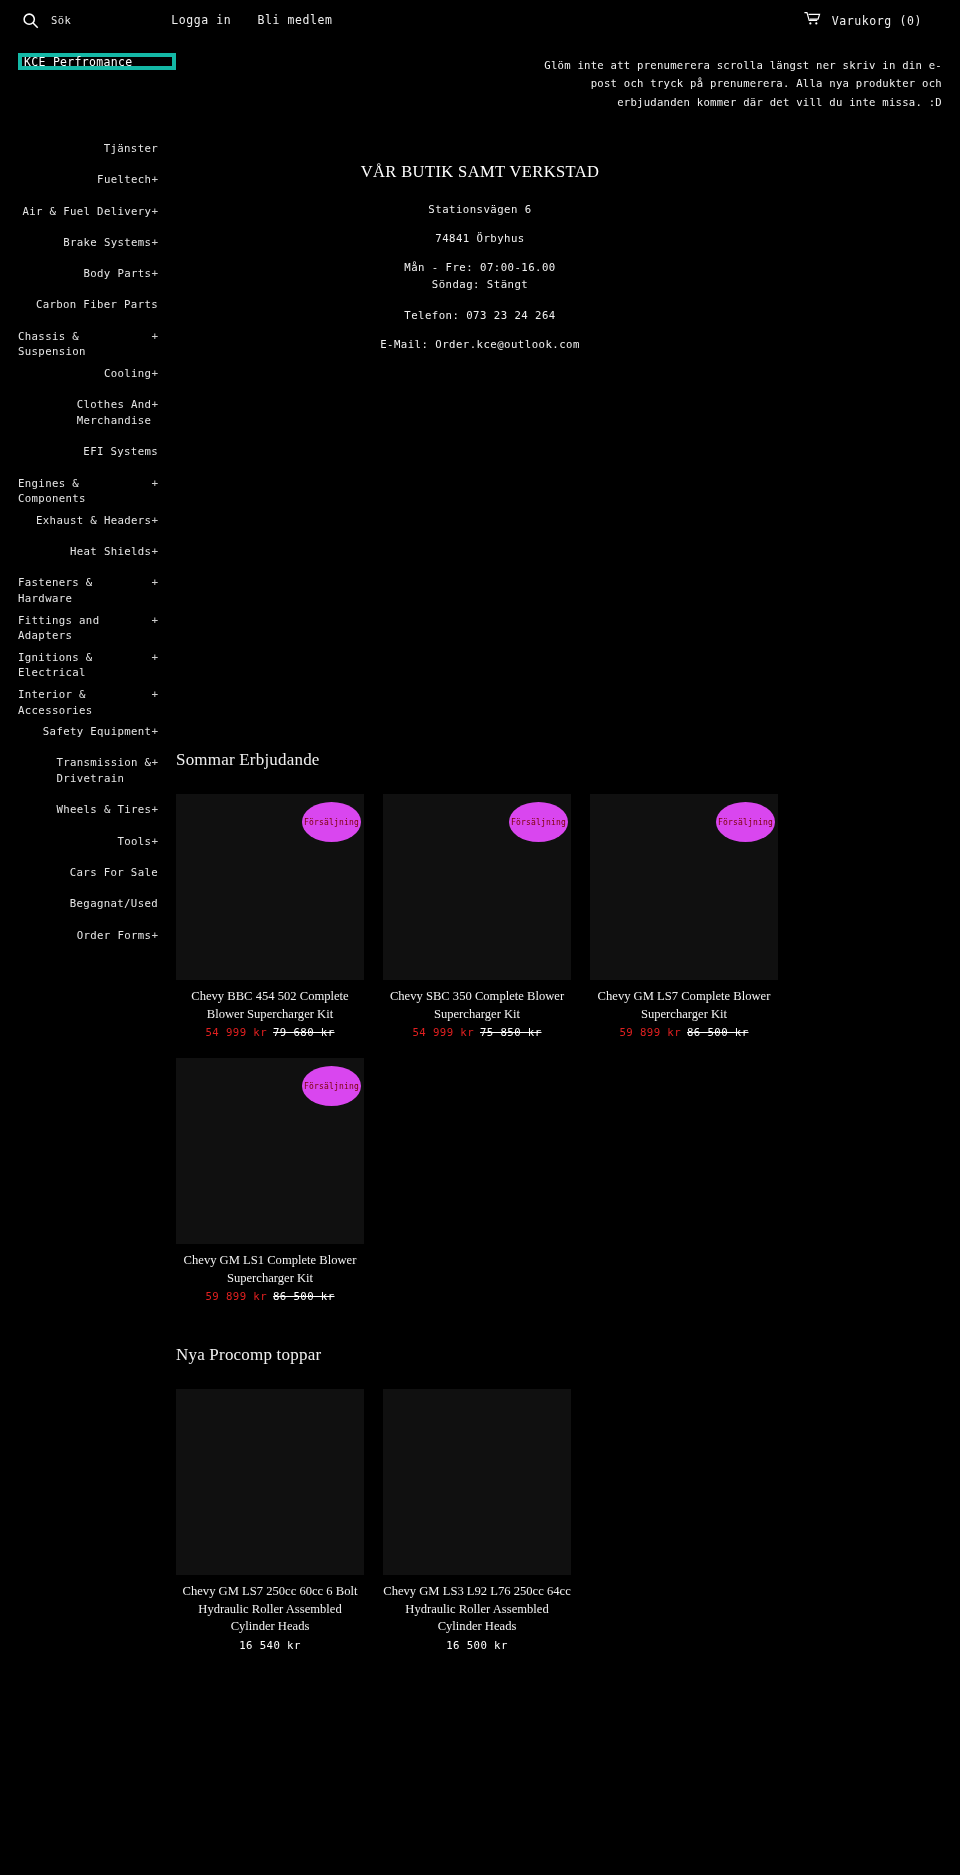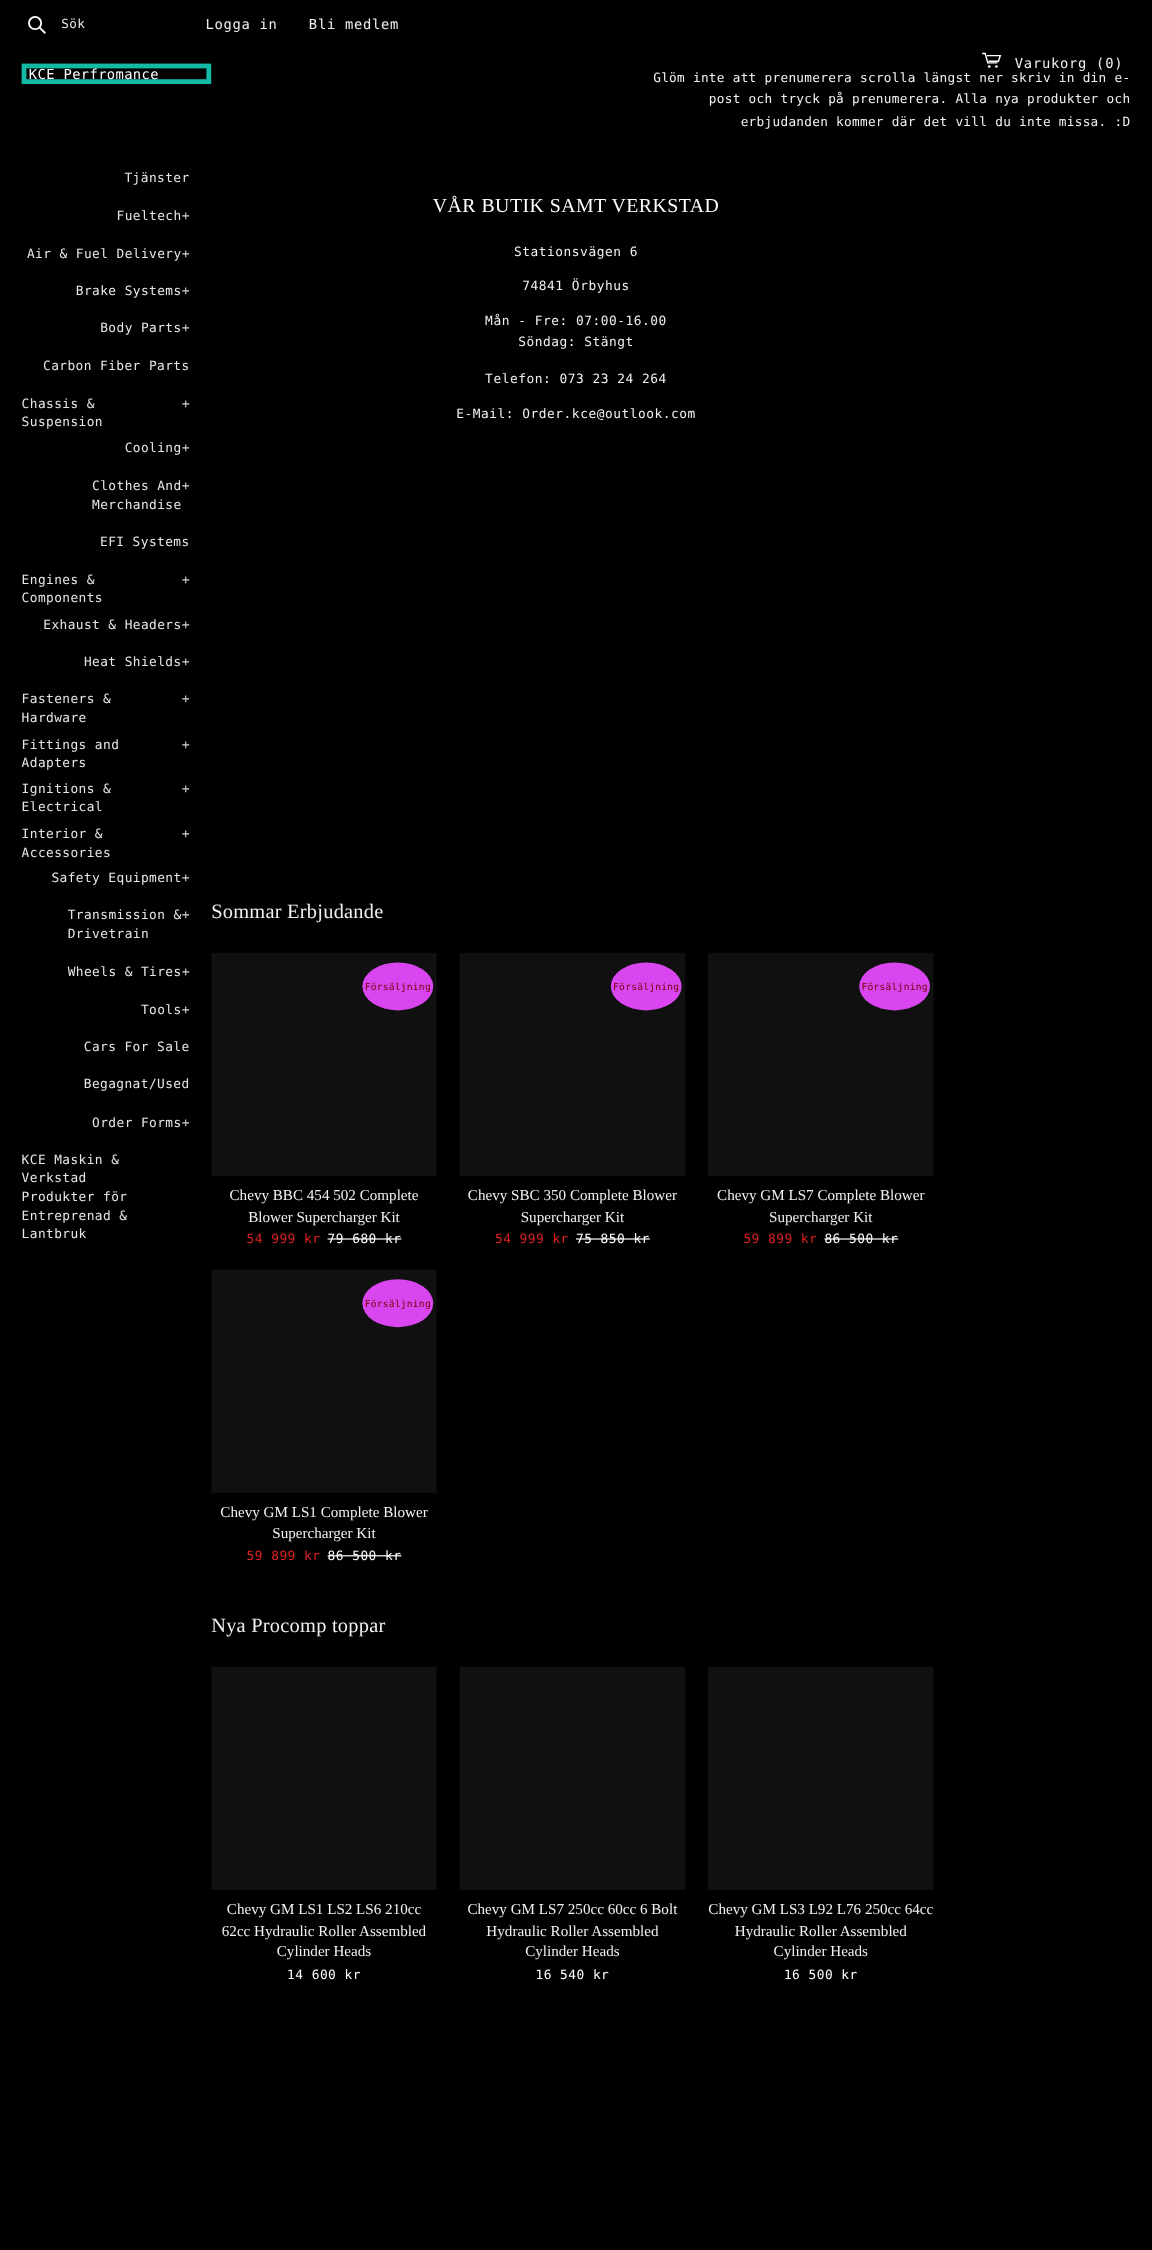--- a/index.html
+++ b/index.html
@@ -40,26 +40,25 @@
     margin-left: 100px;
   }
   .auth-link {
     font-size: 11.5px;
     color: #efefef;
     letter-spacing: 0.6px;
     text-decoration: none;
   }
   .cart-zone {
     position: absolute;
-    right: 24px;
+    right: 38px;
     top: 11px;
     display: flex;
     align-items: center;
     gap: 11px;
-    margin-top: 32px;
   }
   .cart-label {
     font-size: 11.5px;
     color: #efefef;
     letter-spacing: 0.6px;
   }
 
   
   .brand-box {
     position: absolute;
@@ -350,26 +349,20 @@
       <span class="nav-plus"></span>
     </a>
     <a href="#" class="nav-item">
       <span class="nav-label">Begagnat/Used</span>
       <span class="nav-plus"></span>
     </a>
     <a href="#" class="nav-item">
       <span class="nav-label">Order Forms</span>
       <span class="nav-plus">+</span>
     </a>
-    <a href="#" class="nav-item xtall">
-      <span class="nav-label">KCE Maskin &amp; Verkstad
-Produkter för
-Entreprenad &amp; Lantbruk</span>
-      <span class="nav-plus"></span>
-    </a>
   </nav>
 
 <div class="main">
 
   <div class="store-info">
     <div class="store-heading">VÅR BUTIK SAMT VERKSTAD</div>
     <div class="store-line">Stationsvägen 6</div>
     <div class="store-line">74841 Örbyhus</div>
     <div class="store-line hours">Mån - Fre: 07:00-16.00</div>
     <div class="store-line hours">Söndag: Stängt</div>
@@ -410,25 +403,20 @@
           <div class="card-prices"><span class="price-sale">59 899 kr</span><span class="price-old">86 500 kr</span></div>
         </div>
       </div>
   </section>
 
   <section class="sec2">
     <h2 class="section-title">Nya Procomp toppar</h2>
     <div class="grid" id="grid-1">
         <div class="card">
           <div class="card-media"></div>
-          <div class="card-title">Chevy GM LS1 LS2 LS6 210cc 62cc Hydraulic Roller Assembled Cylinder Heads</div>
-          <div class="card-prices"><span class="price-plain">14 600 kr</span></div>
-        </div>
-        <div class="card">
-          <div class="card-media"></div>
           <div class="card-title">Chevy GM LS7 250cc 60cc 6 Bolt Hydraulic Roller Assembled Cylinder Heads</div>
           <div class="card-prices"><span class="price-plain">16 540 kr</span></div>
         </div>
         <div class="card">
           <div class="card-media"></div>
           <div class="card-title">Chevy GM LS3 L92 L76 250cc 64cc Hydraulic Roller Assembled Cylinder Heads</div>
           <div class="card-prices"><span class="price-plain">16 500 kr</span></div>
         </div>
       </div>
   </section>

